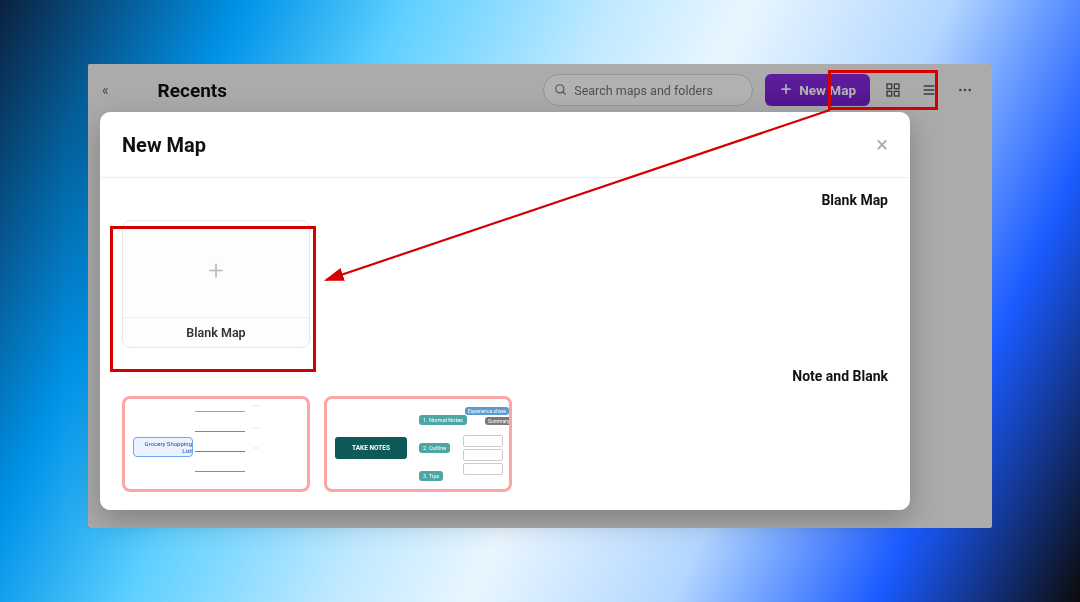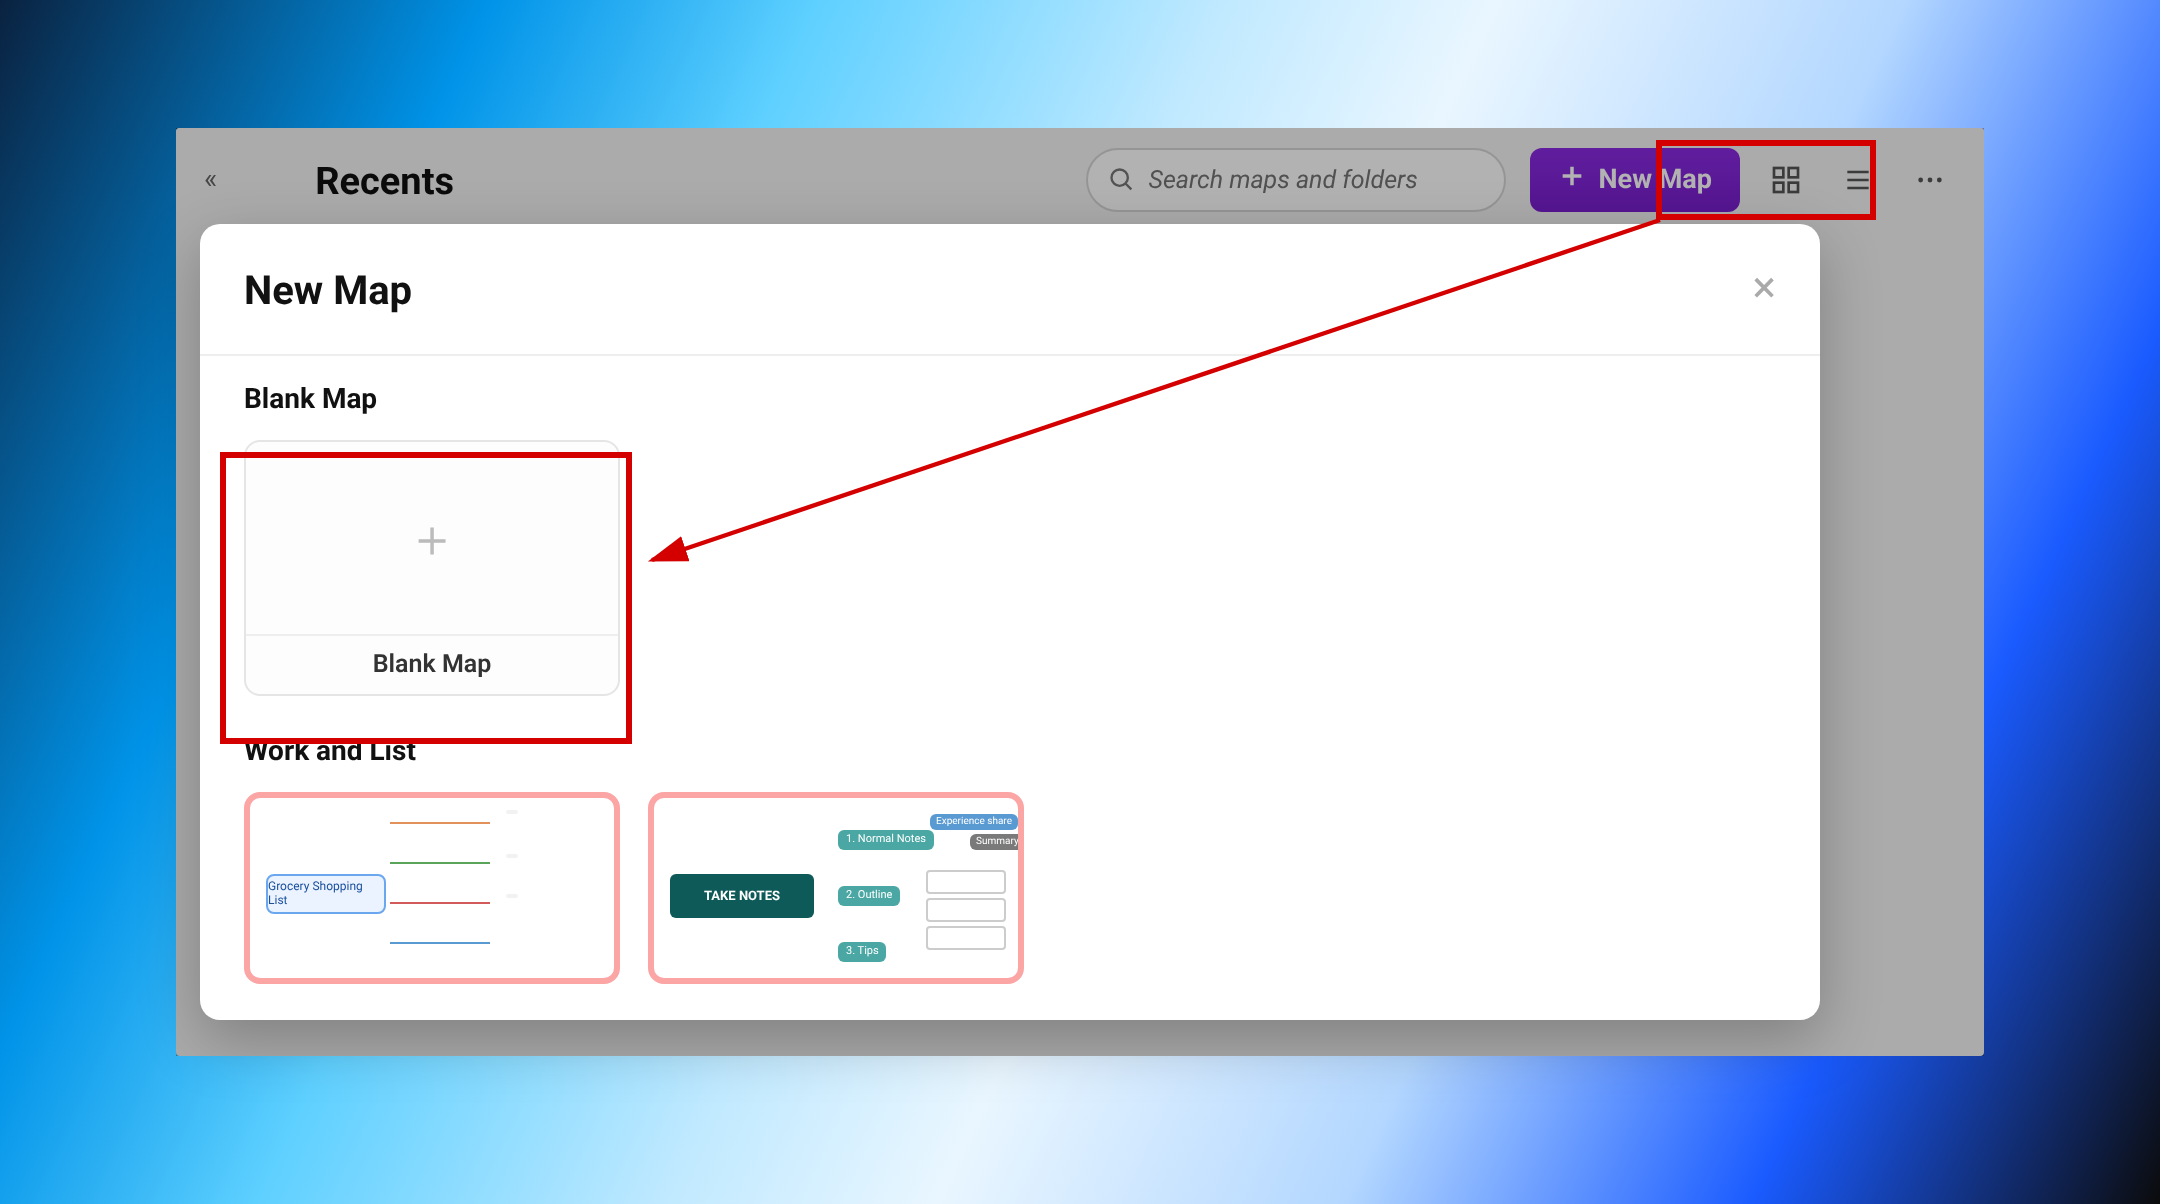--- a/index.html
+++ b/index.html
@@ -31,21 +31,21 @@
   .spacer { flex: 1; }
   .search {
     display:flex; align-items:center;
     width: 210px; height: 32px;
     padding: 0 10px;
     border: 1px solid #d6d6d6; border-radius: 16px;
     background: #fff;
     color:#9a9a9a; font-size: 12.5px;
   }
   .search .sicon { margin-right:6px; display:inline-flex; }
-  .search input { border:none; outline:none; font-size:12.5px; flex:1; background:transparent; color:#555;font-style:italic; }
+  .search input { border:none; outline:none; font-size:12.5px; flex:1; background:transparent; color:#555; }
   .new-map-btn {
     display:flex; align-items:center; justify-content:center;
     gap:6px;
     height: 32px; padding: 0 14px;
     margin-left: 12px;
     border: none; border-radius: 6px;
     background: linear-gradient(180deg,#8a2be2,#7a1fd0);
     color:#fff; font-weight:700; font-size:13.5px;
     cursor:pointer;
   }
@@ -80,21 +80,21 @@
     box-shadow: 0 10px 30px rgba(0,0,0,0.25);
     display:flex; flex-direction:column;
     overflow:hidden;
   }
   .mhead {
     height: 66px; display:flex; align-items:center; padding: 0 22px;
     border-bottom: 1px solid #eee;
   }
   .mtitle { font-size: 20px; font-weight: 700; color:#111; }
   .mclose { margin-left:auto; color:#aaa; font-size:22px; cursor:pointer; line-height:1; }
-  .mbody { padding: 14px 22px 4px 22px; overflow-y:auto; flex:1; position:relative; }
+  .mbody { padding: 14px 22px 4px 22px; overflow-y:auto; flex:1; position:relative;text-align:right; }
   .mbody::-webkit-scrollbar { width:8px; }
   .mbody::-webkit-scrollbar-thumb { background:#ddd; border-radius:4px; }
 
   .sect-title { font-size: 14px; font-weight: 700; color:#111; margin-bottom: 12px; }
   .cards { display:flex; gap: 14px; margin-bottom: 20px; }
   .card {
     width: 188px; height: 128px;
     border: 1px solid #e5e5e5; border-radius: 8px;
     background:#fdfdfd;
     display:flex; flex-direction:column;
@@ -230,21 +230,21 @@
     <div class="sect-title">Blank Map</div>
     <div class="cards">
       <div class="card">
         <div class="thumb">
           <span class="plus">＋</span>
         </div>
         <div class="label">Blank Map</div>
       </div>
     </div>
 
-    <div class="sect-title">Work and List</div>
+    <div class="sect-title">Note and Blank</div>
     <div class="cards">
       <div class="tcard t1">
         <div class="root">Grocery Shopping List</div>
         <div class="branch b1"></div>
           <div class="branch b2"></div>
           <div class="branch b3"></div>
           <div class="branch b4"></div>
         <div class="leaf" style="top:6px;"></div>
           <div class="leaf" style="top:28px;"></div>
           <div class="leaf" style="top:48px;"></div>

